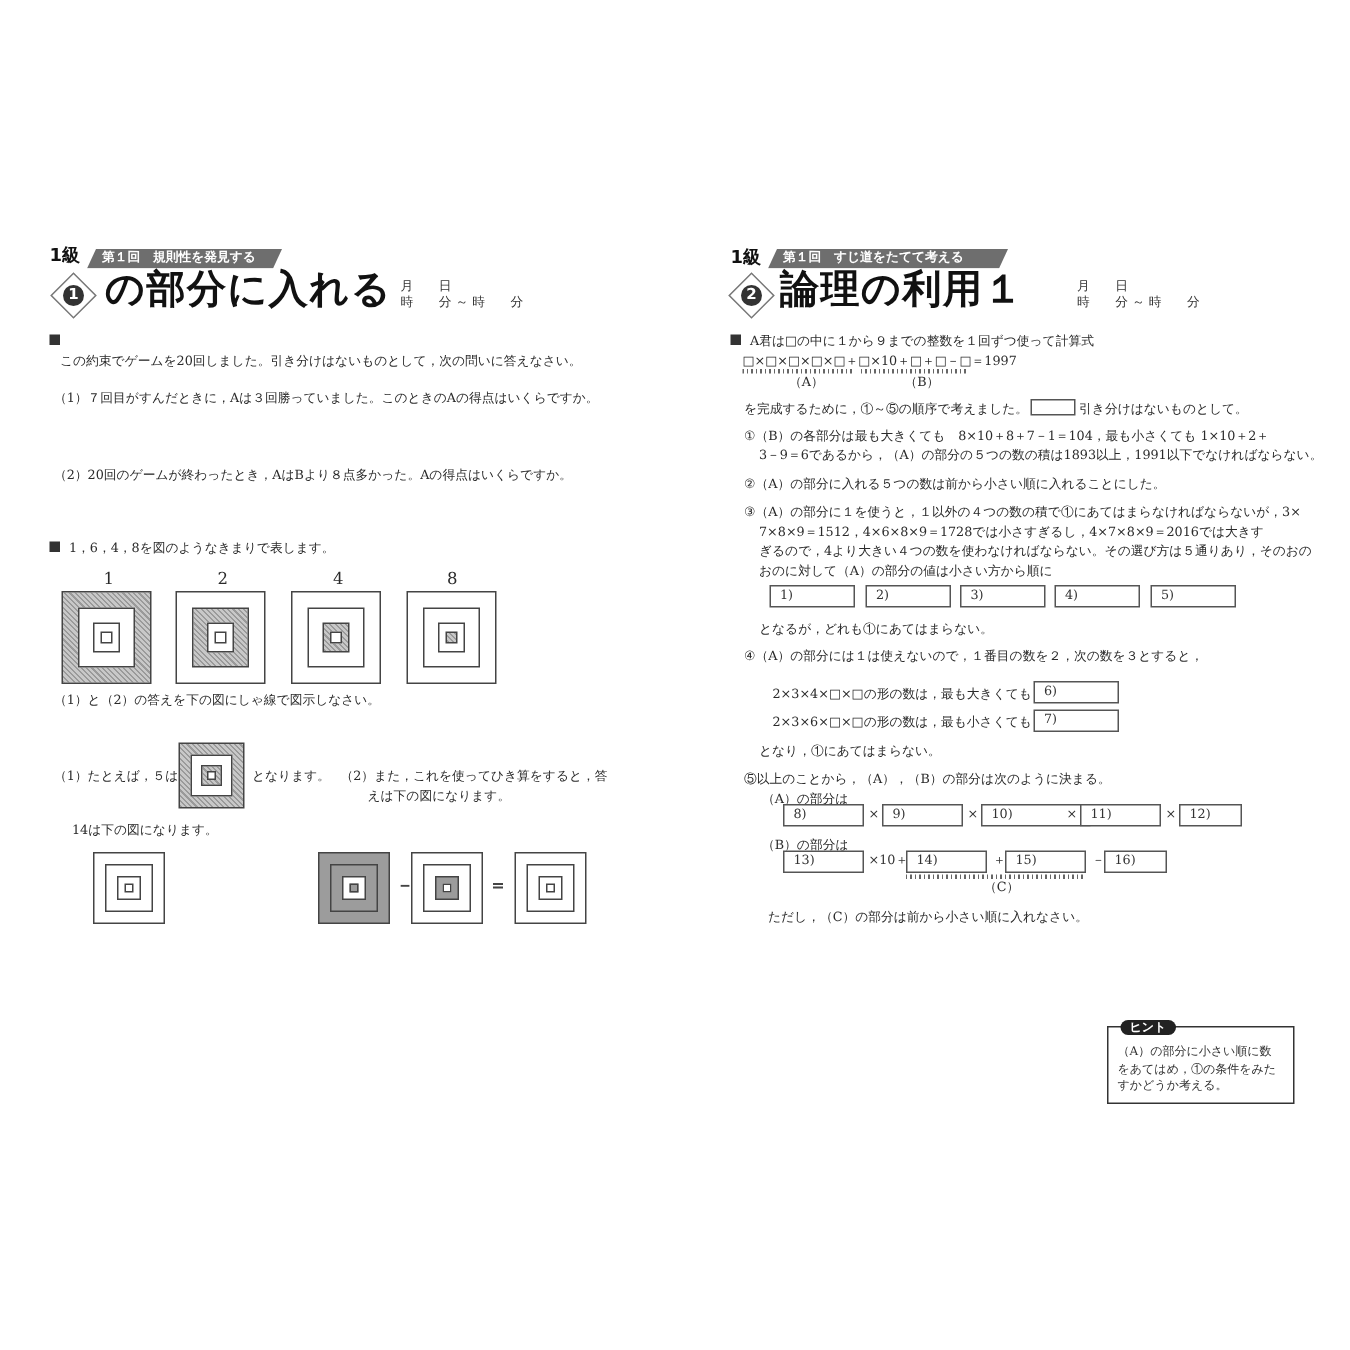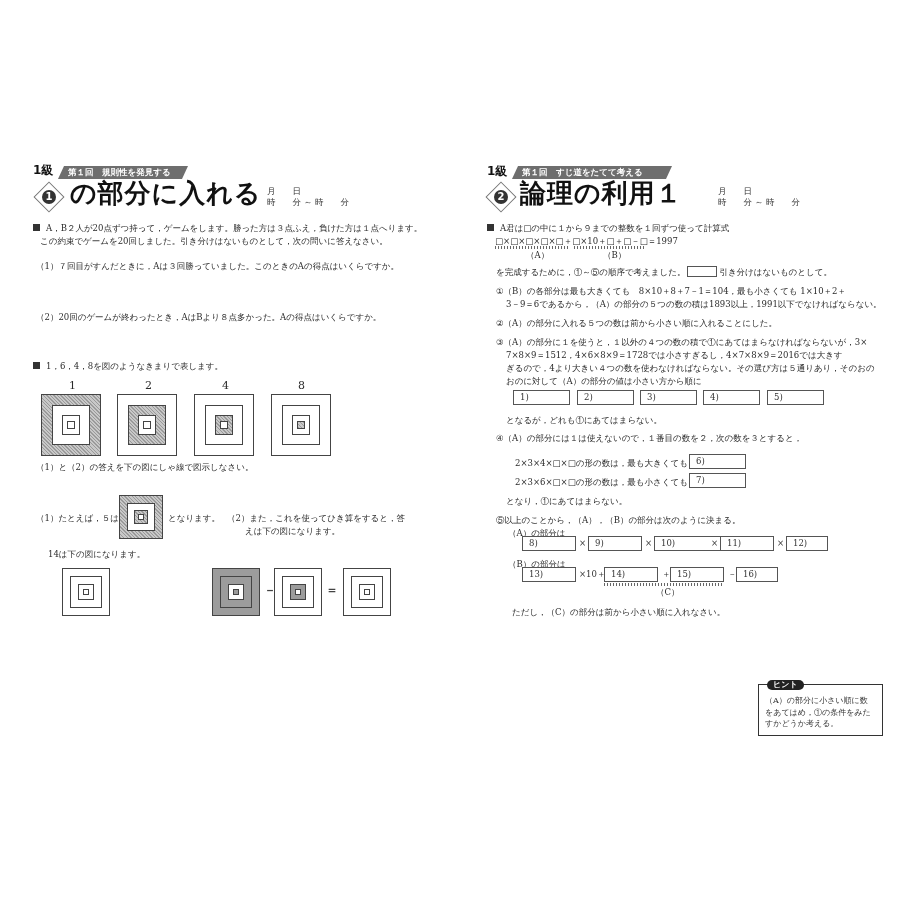--- a/index.html
+++ b/index.html
@@ -15,39 +15,39 @@
   .date { font-size: 8.5px; line-height: 11px; color: #333; }
   .qmark { display: inline-block; width: 7px; height: 7px; background: #333; margin-right: 6px; vertical-align: 0; }
   
   .sq { position: absolute; border: 1px solid #444; }
   .hatch { background: repeating-linear-gradient(45deg, #9a9a9a 0 1px, #c8c8c8 1px 2.5px); }
   .solid { background: #9c9c9c; }
   .wht { background: #fff; }
   .ansbox { position: absolute; height: 15px; border: 1px solid #555; font-size: 8.5px; line-height: 13px; padding-left: 6px; color: #333; background: #fff; }
   .op { position: absolute; font-size: 8.5px; line-height: 15px; color: #333; }
   .wavy { position: absolute; height: 3px; background: repeating-linear-gradient(90deg, #666 0 1px, transparent 1px 3px); }
-  .hint { position: absolute; border: 1px solid #333; padding: 10px 8px 4px 6px; font-size: 8px; line-height: 11.5px; color: #333; white-space: normal; margin-left: 20px; }
+  .hint { position: absolute; border: 1px solid #333; padding: 10px 8px 4px 6px; font-size: 8px; line-height: 11.5px; color: #333; white-space: normal; }
   .hint-tag { position: absolute; top: -5px; left: 8px; background: #222; color: #fff; font-family: "DejaVu Sans", sans-serif; font-weight: bold; font-size: 8px; line-height: 10px; padding: 0 6px; border-radius: 5px; }
   .minus { position: absolute; font-family: "DejaVu Sans", sans-serif; font-weight: bold; font-size: 12px; color: #444; }
 </style>
 </head>
 <body>
 
 <div>
   <div class="abs grade" style="left:33px;top:162px;">1級</div>
   <div class="abs banner" style="left:58px;top:166px;width:130px;">第１回　規則性を発見する</div>
   <div class="abs" style="left:36px;top:184px;width:26px;height:26px;">
     <div class="abs diamond" style="left:2px;top:2px;"></div>
     <div class="abs circnum" style="left:6px;top:6px;">1</div>
   </div>
   <div class="abs title" style="left:70px;top:178px;">の部分に入れる</div>
   <div class="abs date" style="left:267px;top:186px;">月　　日</div>
   <div class="abs date" style="left:267px;top:197px;">時　　分 ～ 時　　分</div>
 
-  <div class="abs txt" style="left:33px;top:222px;"><span class="qmark"></span><span>A，B２人が20点ずつ持って，ゲームをします。勝った方は３点ふえ，負けた方は１点へります。</span></div>
+  <div class="abs txt" style="left:33px;top:222px;"><span class="qmark"></span></div>
   <div class="abs txt" style="left:40px;top:235px;">この約束でゲームを20回しました。引き分けはないものとして，次の問いに答えなさい。</div>
   <div class="abs txt" style="left:36px;top:260px;">（1）７回目がすんだときに，Aは３回勝っていました。このときのAの得点はいくらですか。</div>
   <div class="abs txt" style="left:36px;top:311px;">（2）20回のゲームが終わったとき，AはBより８点多かった。Aの得点はいくらですか。</div>
 
   <div class="abs txt" style="left:33px;top:360px;"><span class="qmark"></span><span>1，6，4，8を図のようなきまりで表します。</span></div>
 
   <div class="abs txt" style="left:69px;top:380px;font-size:11px;">1</div>
   <div class="abs txt" style="left:145px;top:380px;font-size:11px;">2</div>
   <div class="abs txt" style="left:222px;top:380px;font-size:11px;">4</div>
   <div class="abs txt" style="left:298px;top:380px;font-size:11px;">8</div>

